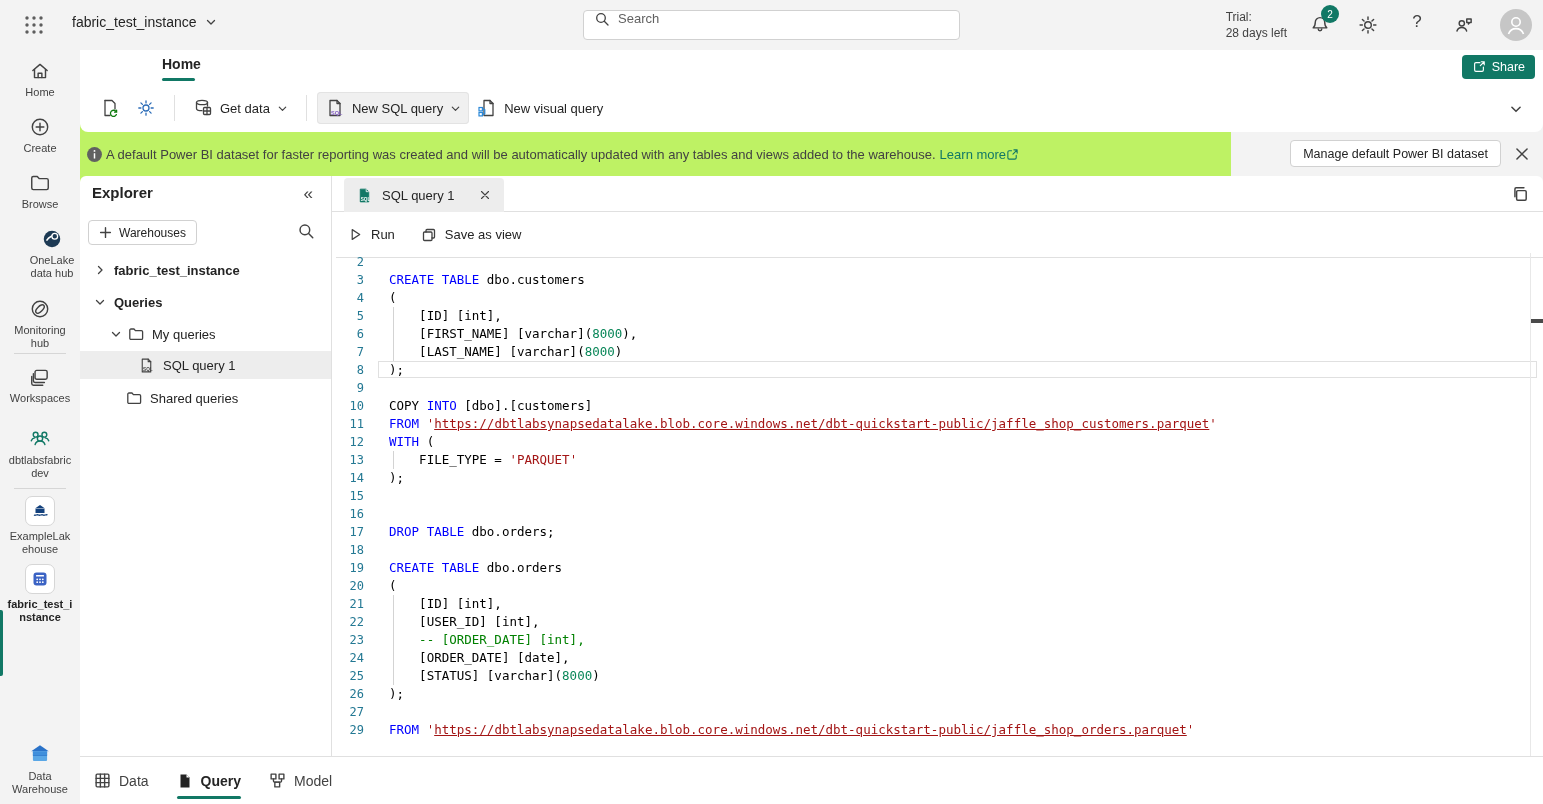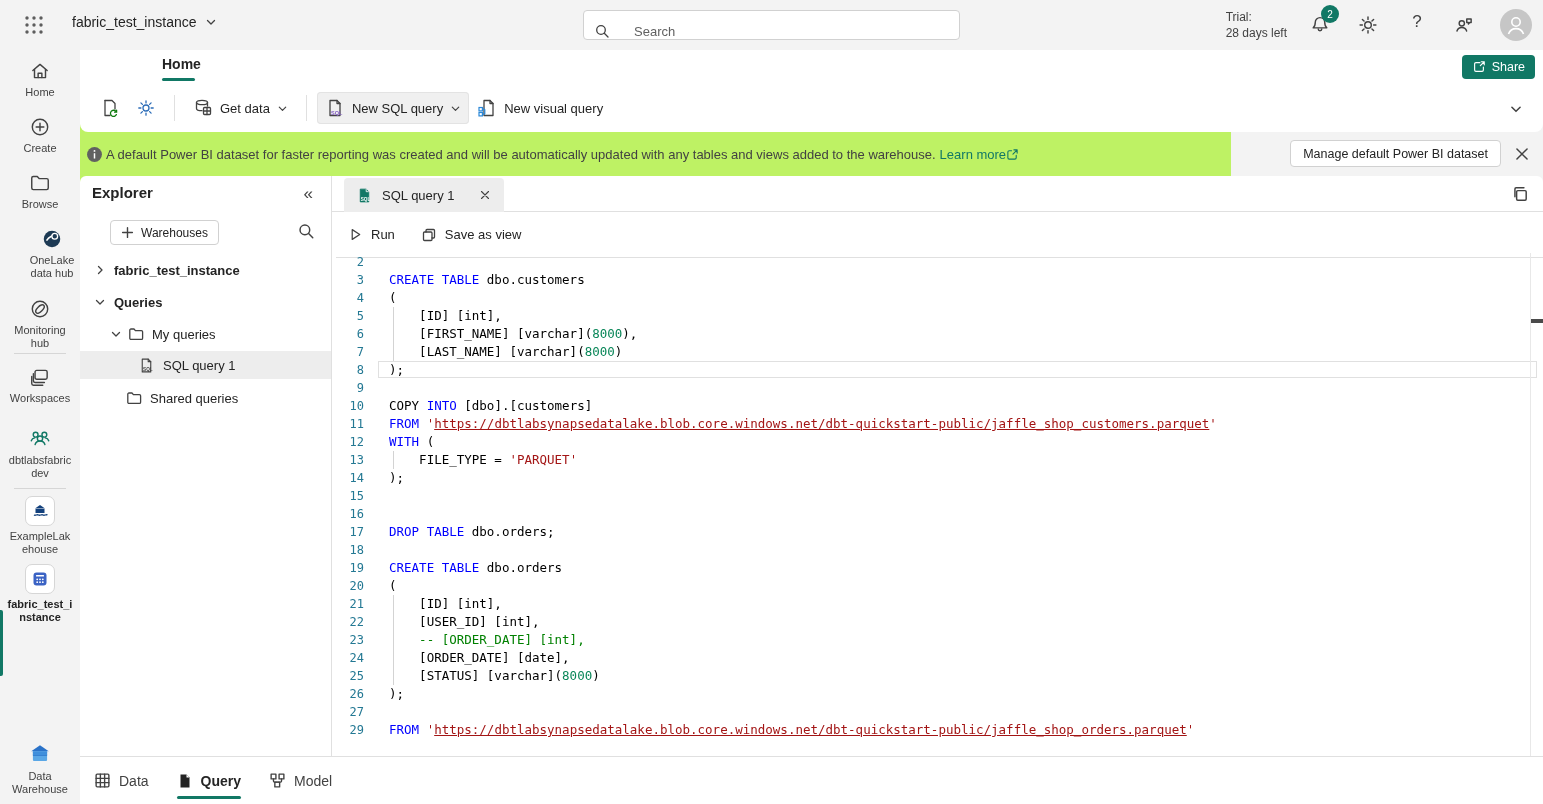--- a/index.html
+++ b/index.html
@@ -5,21 +5,21 @@
   * { margin:0; padding:0; box-sizing:border-box; }
   html,body { width:1543px; height:804px; font-family:"Liberation Sans", sans-serif; background:#f3f3f3; overflow:hidden; }
   #app { position:relative; width:1231px; height:804px; background:#bef264; }
   svg { display:block; }
   .ico { stroke:#424242; fill:none; stroke-width:1.3; stroke-linecap:round; stroke-linejoin:round; }
 
   
   #topbar { position:absolute; left:0; top:0; width:1543px; height:50px; background:#f3f3f3; }
   #waffle { position:absolute; left:22px; top:13px; width:24px; height:24px; cursor:pointer; }
   #ws-switcher { position:absolute; left:72px; top:14px; display:flex; align-items:center; gap:8px; font-size:14px; color:#242424; cursor:pointer; }
-  #search-box { position:absolute; left:583px; top:10px; width:377px; height:30px; background:#fff; border:1px solid #d1d1d1; border-radius:4px; display:flex; align-items:flex-end; padding:0 10px; gap:24px; }
+  #search-box { position:absolute; left:583px; top:10px; width:377px; height:30px; background:#fff; border:1px solid #d1d1d1; border-radius:4px; display:flex; align-items:flex-start; padding:0 10px; gap:8px; }
   #search-box input { border:none; outline:none; flex:1; font-size:13px; color:#424242; font-family:"Liberation Sans",sans-serif; background:transparent; }
   #search-box input::placeholder { color:#616161; }
   #trial { position:absolute; right:256px; top:9px; text-align:left; font-size:12px; color:#424242; line-height:16px; }
   .tb-icon { position:absolute; top:14px; width:22px; height:22px; cursor:pointer; }
   #bell-wrap { left:1309px; }
   #badge { position:absolute; left:1321px; top:5px; min-width:18px; height:18px; border-radius:9px; background:#117865; color:#fff; font-size:10px; display:flex; align-items:center; justify-content:center; padding:0 4px; }
   #gear-wrap { left:1357px; }
   #help-wrap { left:1406px; top:12px; font-size:17px; color:#424242; text-align:center; width:22px; }
   #feedback-wrap { left:1453px; }
   #avatar { position:absolute; left:1500px; top:9px; width:32px; height:32px; border-radius:50%; background:#c6c6c6; display:flex; align-items:center; justify-content:center; cursor:pointer; }
@@ -43,21 +43,21 @@
   #banner-close { position:absolute; right:12px; top:13px; width:18px; height:18px; cursor:pointer; }
 
   
   #main { position:absolute; left:80px; top:176px; width:1463px; height:580px; background:#fff; border-radius:6px 6px 0 0; }
   #panel-divider { position:absolute; left:251px; top:0; width:1px; height:580px; background:#e0e0e0; }
 
   
   #explorer { position:absolute; left:0; top:0; width:251px; height:580px; }
   #explorer-title { position:absolute; left:12px; top:8px; font-size:15px; font-weight:700; color:#242424; }
   #explorer-collapse { position:absolute; right:18px; top:8px; font-size:17px; color:#424242; cursor:pointer; }
-  #warehouses-btn { position:absolute; left:30px; top:44px; height:25px; border:1px solid #d1d1d1; border-radius:4px; background:#fff; display:flex; align-items:center; gap:7px; padding:0 10px; font-size:12px; color:#242424; cursor:pointer; font-family:"Liberation Sans",sans-serif;justify-content:center; }
+  #warehouses-btn { position:absolute; left:8px; top:44px; height:25px; border:1px solid #d1d1d1; border-radius:4px; background:#fff; display:flex; align-items:center; gap:7px; padding:0 10px; font-size:12px; color:#242424; cursor:pointer; font-family:"Liberation Sans",sans-serif;justify-content:center; }
   #explorer-search { position:absolute; right:16px; top:46px; width:18px; height:18px; cursor:pointer; }
   .tree-row { position:absolute; left:0; width:100%; height:28px; display:flex; align-items:center; font-size:13px; color:#242424; cursor:pointer; }
   .tree-row .chev { width:12px; height:12px; flex:0 0 auto; }
   .tree-row.selected { background:#ededed; }
   .tree-label { margin-left:8px; white-space:nowrap; }
   .fw600 { font-weight:700; }
 
   
   #editor-area { position:absolute; left:252px; top:0; width:1211px; height:580px; }
   #tabstrip { position:absolute; left:0; top:0; width:100%; height:36px; border-bottom:1px solid #e0e0e0; }

